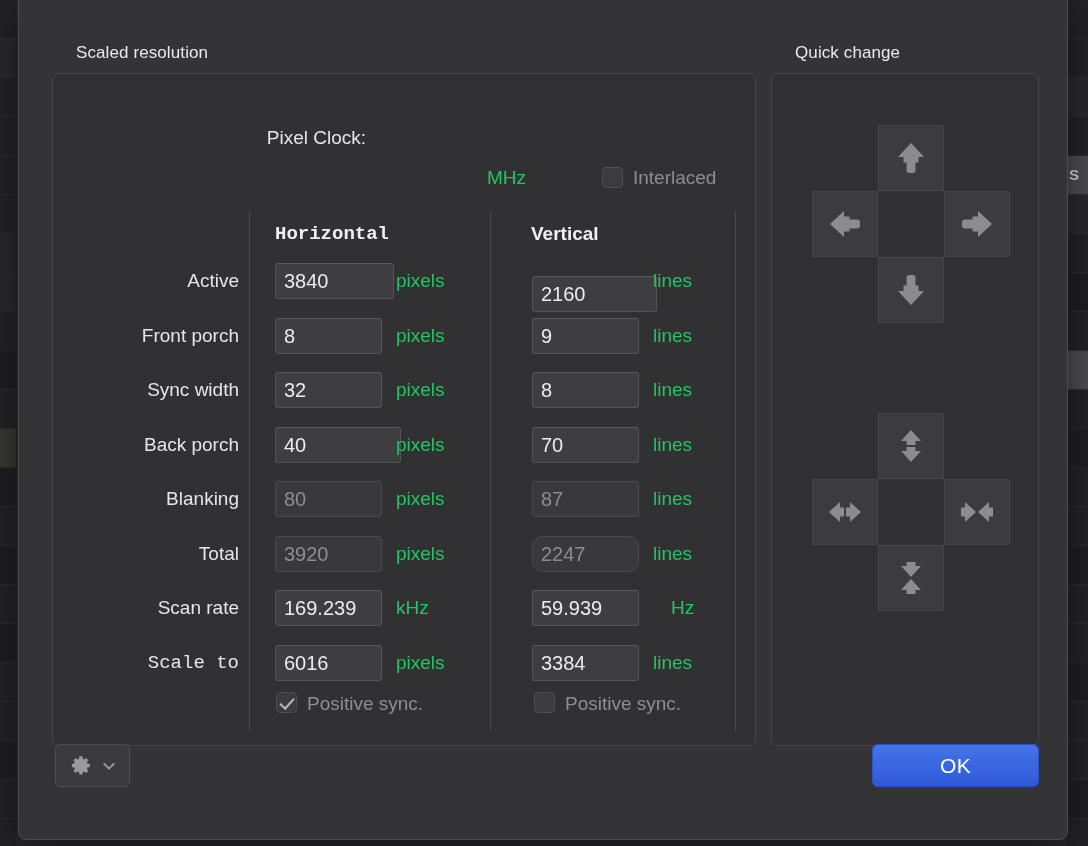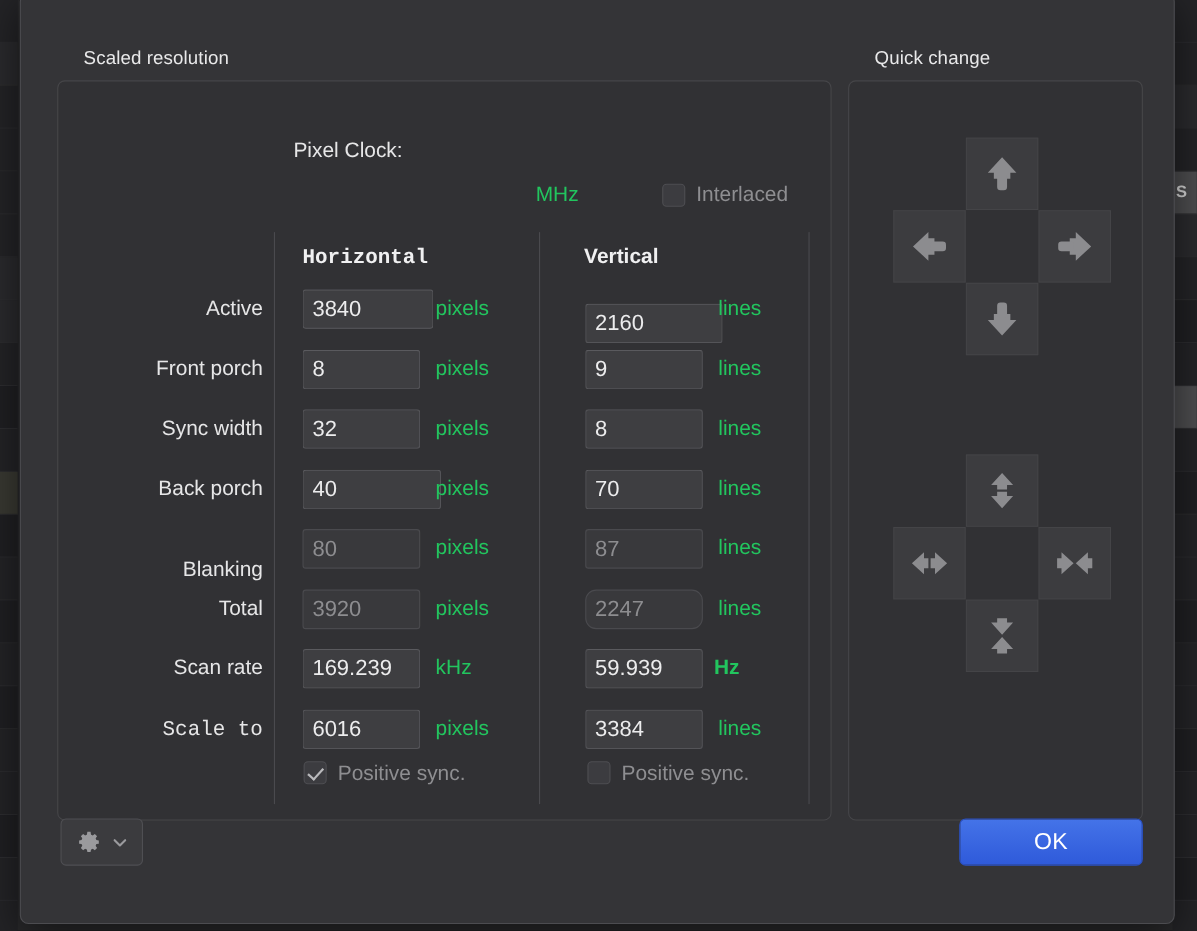--- a/index.html
+++ b/index.html
@@ -331,35 +331,35 @@
       <div class="row-label" style="left: 40px; top: 377px; width: 180px;">Sync width</div>
       <div class="field" style="left: 256px; top: 377px; width: 107px;">32</div>
       <div class="unit" style="left: 377px; top: 377px;">pixels</div>
       <div class="field" style="left: 513px; top: 377px; width: 107px;">8</div>
       <div class="unit" style="left: 634px; top: 377px;">lines</div>
       <div class="row-label" style="left: 40px; top: 432px; width: 180px;">Back porch</div>
       <div class="field" style="left: 256px; top: 432px; width: 126px;">40</div>
       <div class="unit" style="left: 377px; top: 432px;">pixels</div>
       <div class="field" style="left: 513px; top: 432px; width: 107px;">70</div>
       <div class="unit" style="left: 634px; top: 432px;">lines</div>
-      <div class="row-label" style="left: 40px; top: 486px; width: 180px; margin-top: 20px;">Blanking</div>
+      <div class="row-label" style="left: 40px; top: 486px; width: 180px;">Blanking</div>
       <div class="field dim" style="left: 256px; top: 486px; width: 107px;">80</div>
       <div class="unit" style="left: 377px; top: 486px;">pixels</div>
       <div class="field dim" style="left: 513px; top: 486px; width: 107px;">87</div>
       <div class="unit" style="left: 634px; top: 486px;">lines</div>
       <div class="row-label" style="left: 40px; top: 541px; width: 180px;">Total</div>
       <div class="field dim" style="left: 256px; top: 541px; width: 107px;">3920</div>
       <div class="unit" style="left: 377px; top: 541px;">pixels</div>
       <div class="field dim" style="left: 513px; top: 541px; width: 107px; border-radius: 10px;">2247</div>
       <div class="unit" style="left: 634px; top: 541px;">lines</div>
       <div class="row-label" style="left: 40px; top: 595px; width: 180px;">Scan rate</div>
       <div class="field" style="left: 256px; top: 595px; width: 107px;">169.239</div>
       <div class="unit" style="left: 377px; top: 595px;">kHz</div>
       <div class="field" style="left: 513px; top: 595px; width: 107px;">59.939</div>
-      <div class="unit" style="left: 630px; top: 595px; font-weight: bold;">Hz</div>
+      <div class="unit" style="left: 652px; top: 595px;">Hz</div>
       <div class="row-label" style="left: 40px; top: 650px; width: 180px; font-family: Liberation Mono, monospace;">Scale to</div>
       <div class="field" style="left: 256px; top: 650px; width: 107px;">6016</div>
       <div class="unit" style="left: 377px; top: 650px;">pixels</div>
       <div class="field" style="left: 513px; top: 650px; width: 107px;">3384</div>
       <div class="unit" style="left: 634px; top: 650px;">lines</div>
     </div>
 
   <div class="cbox checked" style="left:257px; top:697px;"></div>
   <div class="cbox-label" style="left:288px; top:698px;">Positive sync.</div>
 

